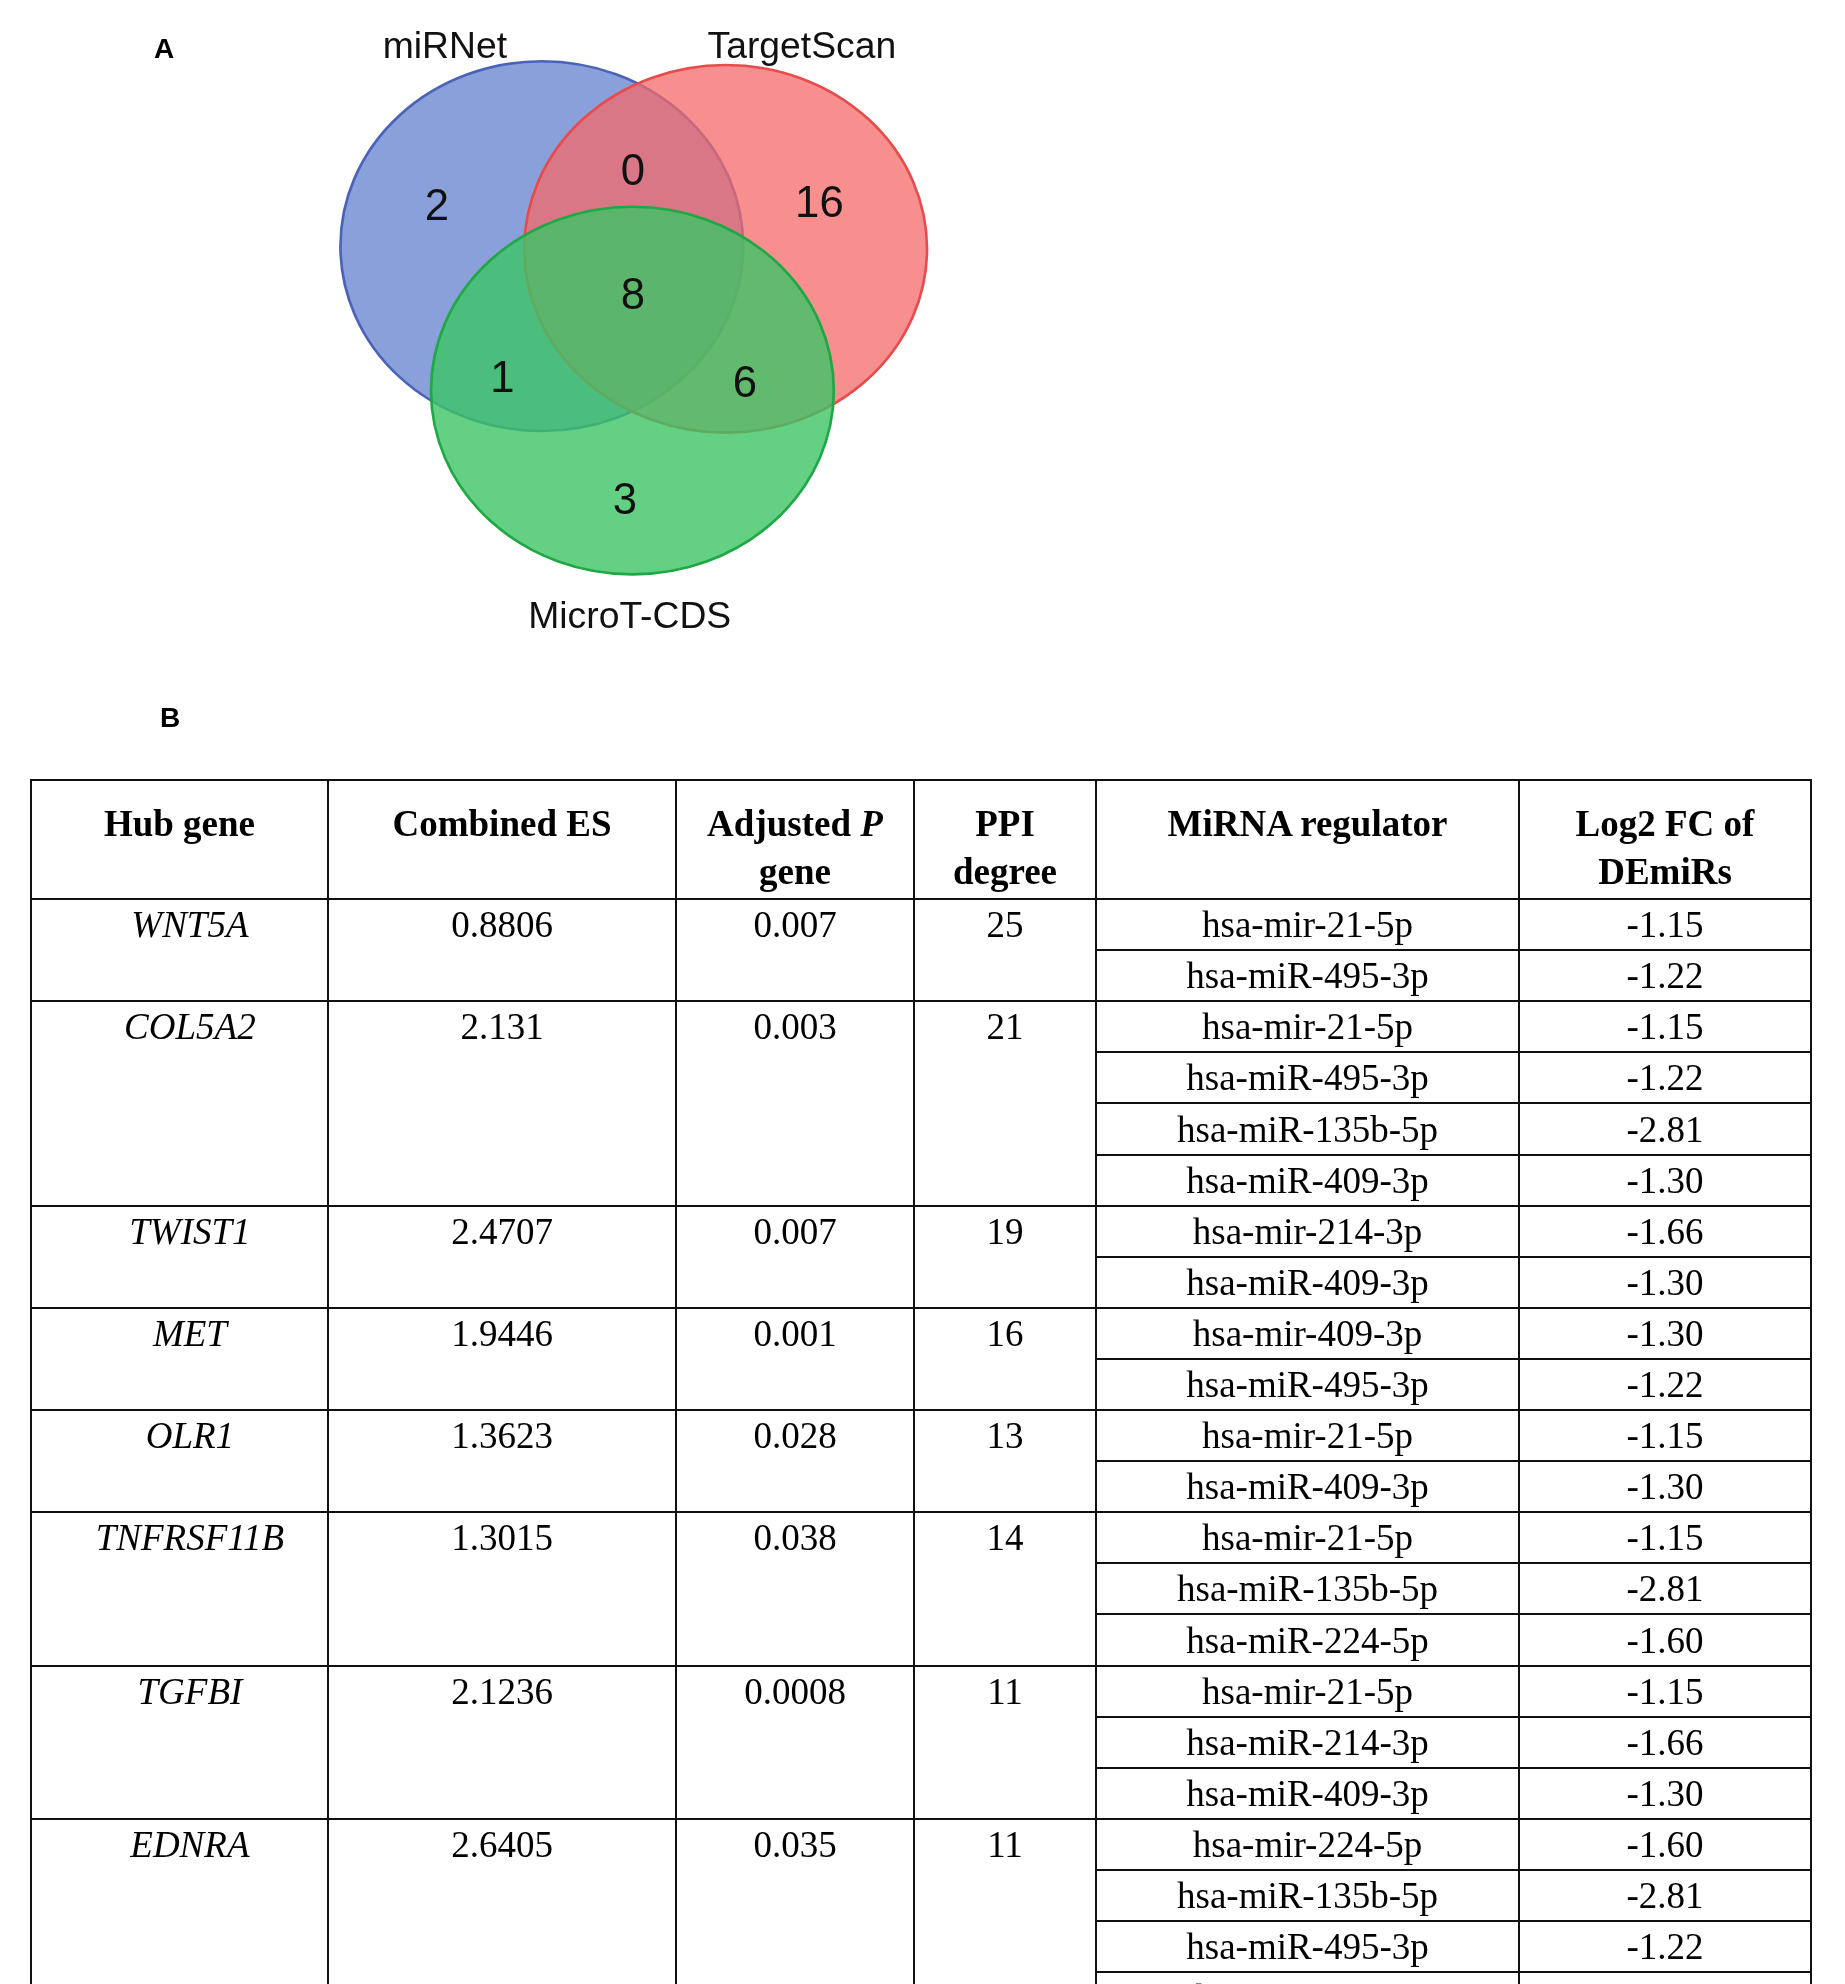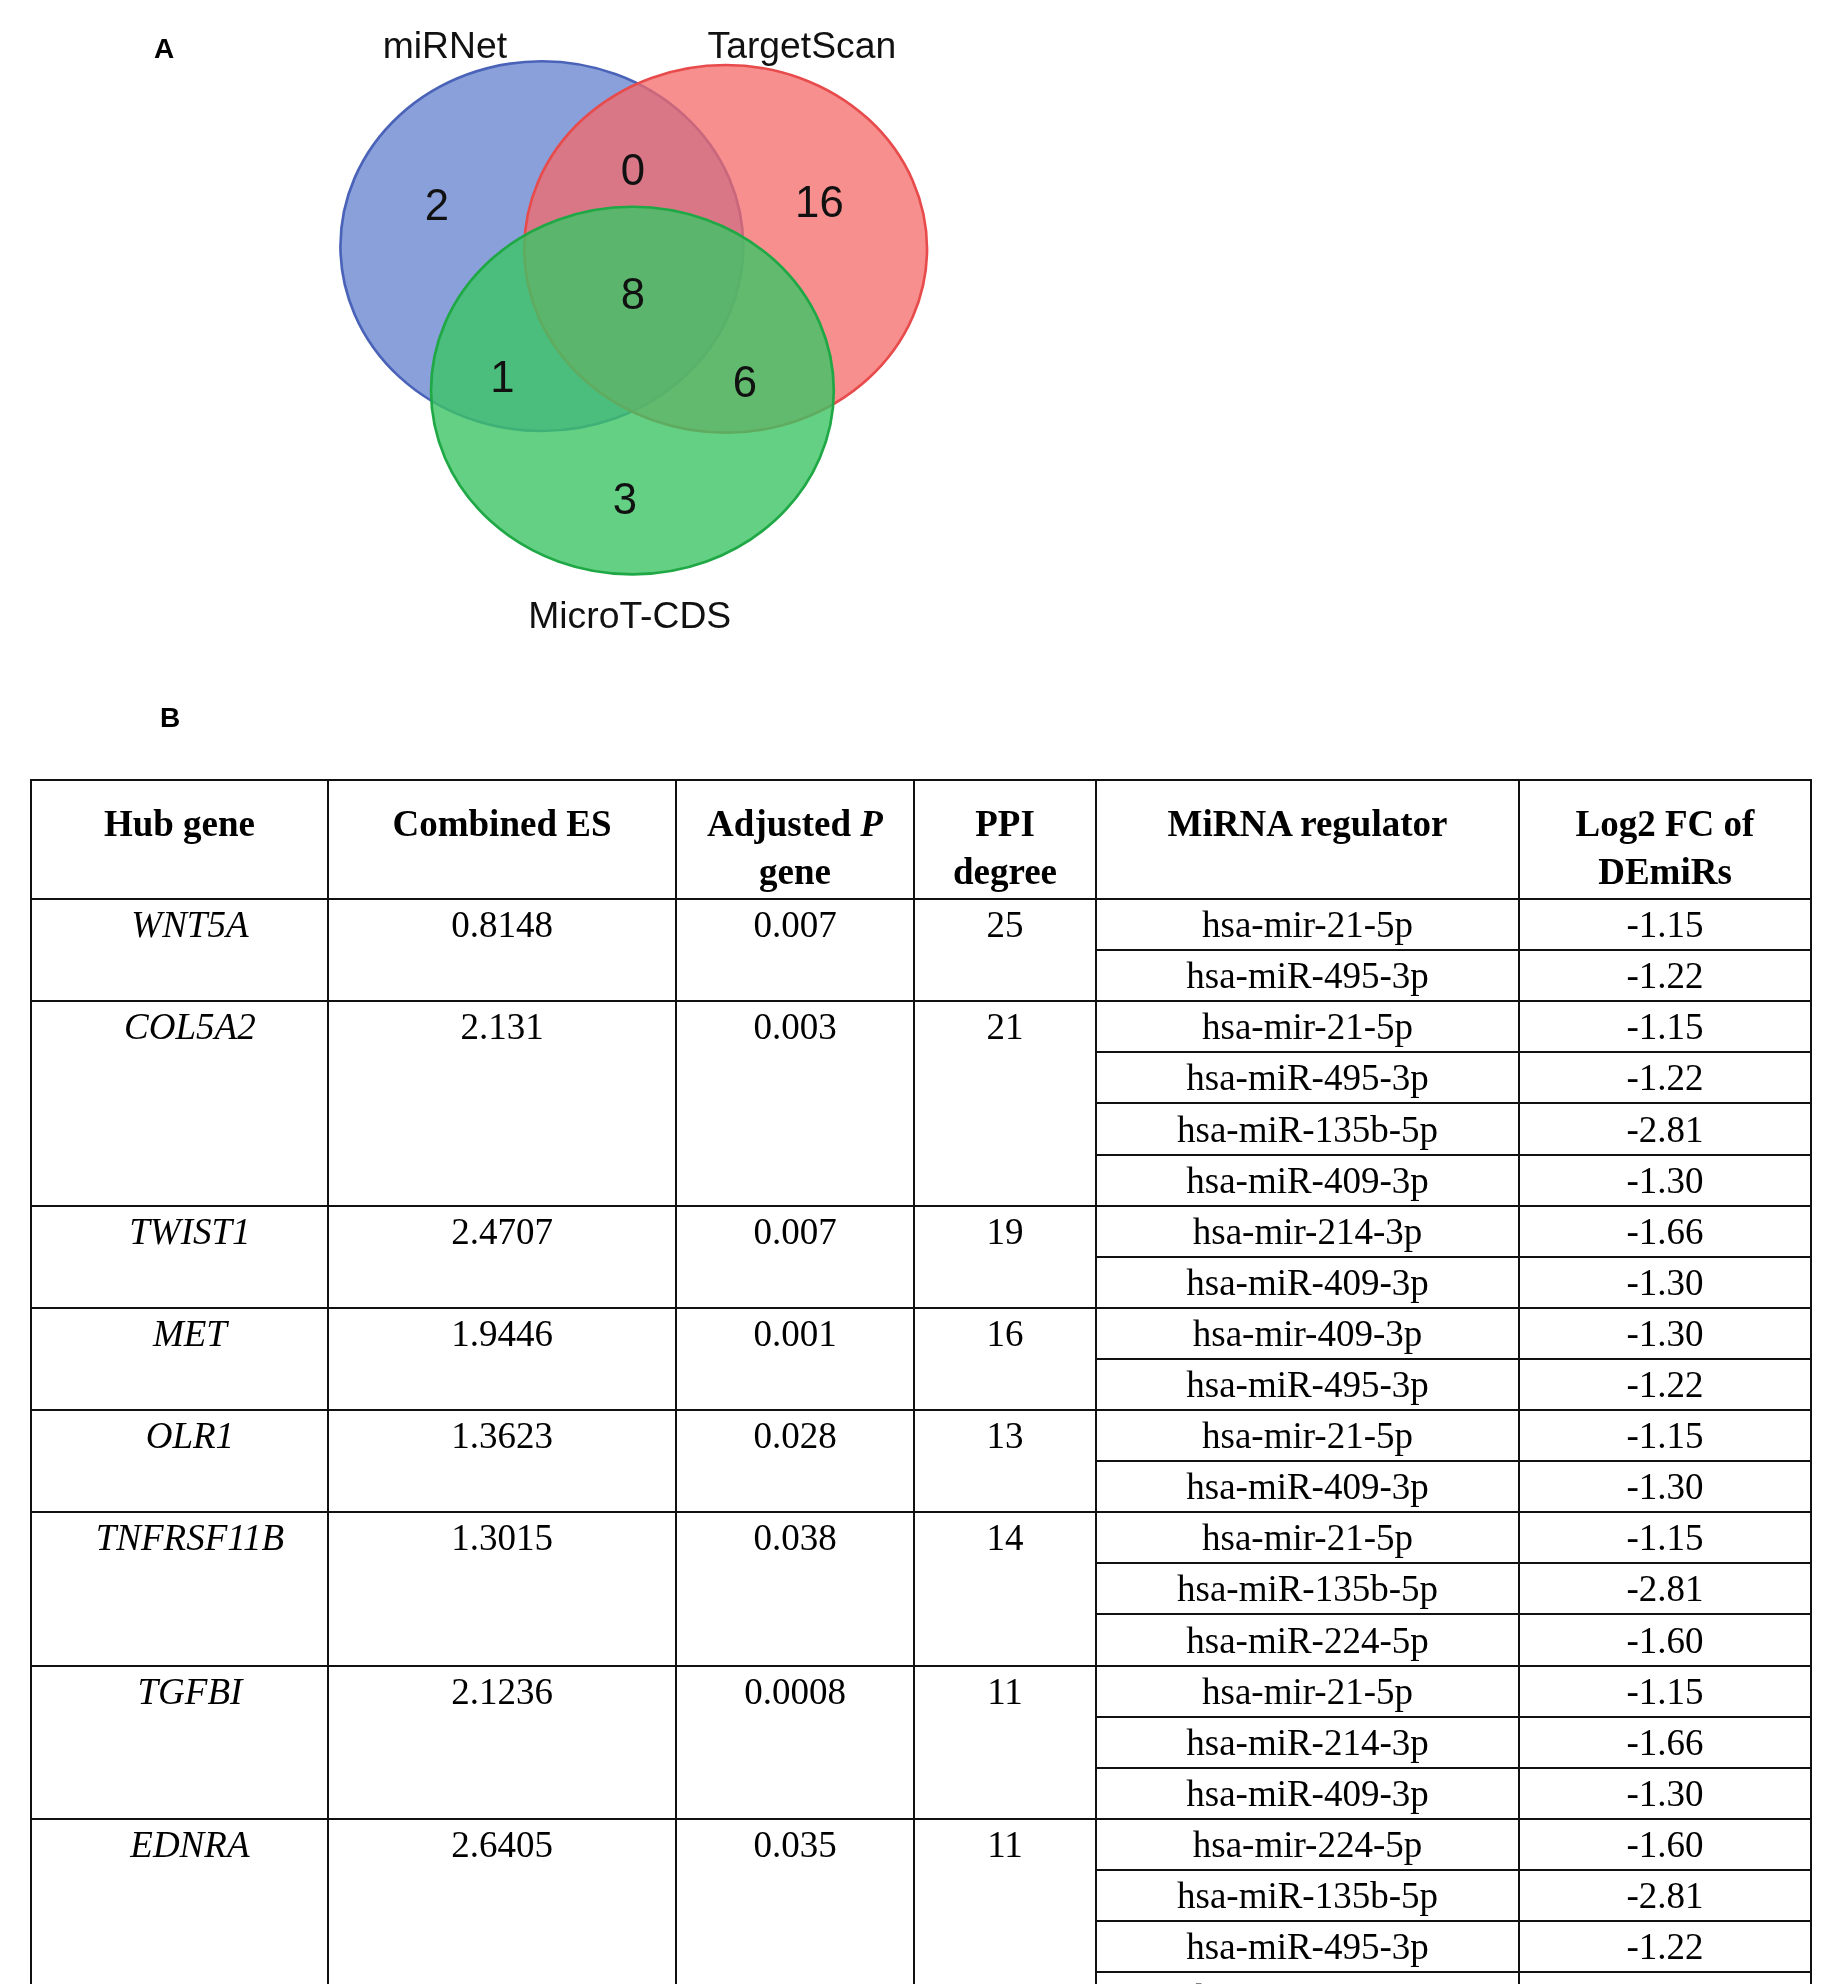--- a/index.html
+++ b/index.html
@@ -63,21 +63,21 @@
         <th>Combined ES</th>
         <th><span>Adjusted </span><i>P</i><br><span>gene</span></th>
         <th><span>PPI</span><br><span>degree</span></th>
         <th>MiRNA regulator</th>
         <th><span>Log2 FC of</span><br><span>DEmiRs</span></th>
       </tr>
     </thead>
     <tbody id="tbody">
         <tr>
           <td rowspan="2" class="gene">WNT5A</td>
-          <td rowspan="2">0.8148</td>
+          <td rowspan="2">0.8806</td>
           <td rowspan="2">0.007</td>
           <td rowspan="2">25</td>
           <td class="mirna">hsa-mir-21-5p</td>
           <td class="fc">-1.15</td>
         </tr>
         <tr>
           <td class="mirna">hsa-miR-495-3p</td>
           <td class="fc">-1.22</td>
         </tr>
         <tr>

